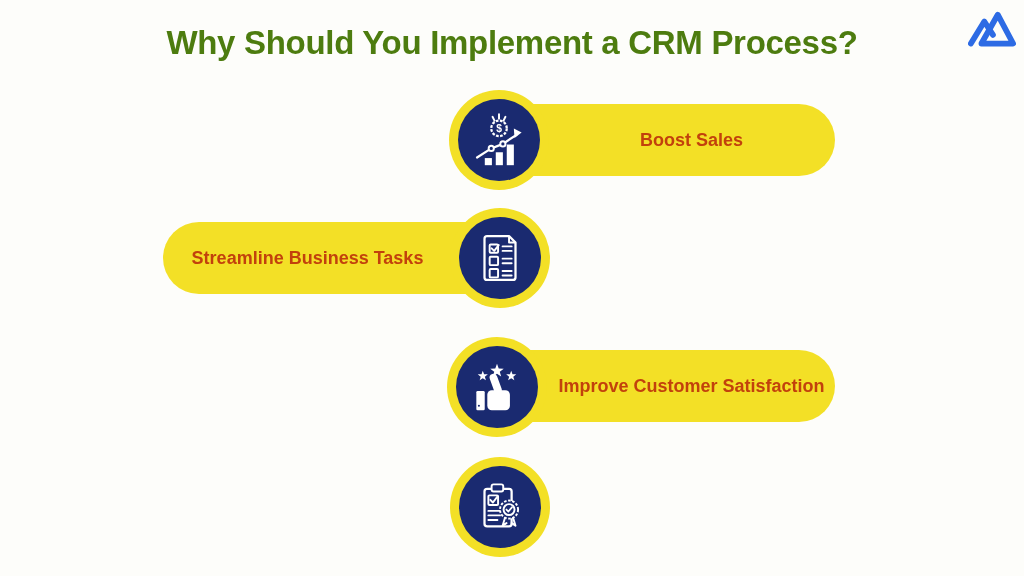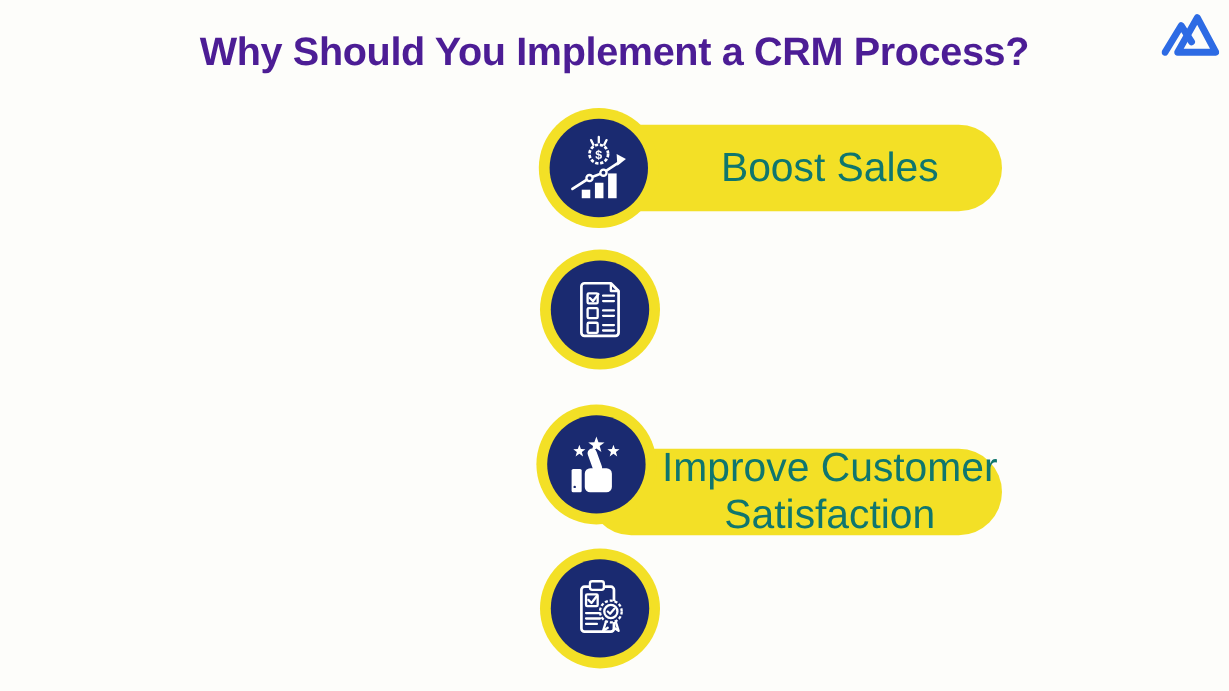--- a/index.html
+++ b/index.html
@@ -5,31 +5,31 @@
   html,body{margin:0;padding:0;}
   body{width:1024px;height:576px;overflow:hidden;}
   .stage{
     position:relative;width:1024px;height:576px;
     background:#FDFDFA;
     font-family:"Liberation Sans","DejaVu Sans",sans-serif;
   }
   .title{
     position:absolute;top:24px;left:0;right:0;
     text-align:center;font-size:33px;font-weight:bold;
-    color:#4c1d95;letter-spacing:-0.3px;
+    color:#4d7c0f;letter-spacing:-0.3px;
   }
   .logo{position:absolute;top:8px;right:8px;width:48px;height:44px;}
   .pill{
     position:absolute;height:72px;border-radius:36px;
     background:#F3E026;
     display:flex;align-items:center;justify-content:center;
     box-sizing:border-box;
   }
   .pill .label{
-    font-size:34px;font-weight:normal;color:#0f766e;
+    font-size:18px;font-weight:bold;color:#c2410c;
     text-align:center;line-height:1.14;
   }
   .pad-left{padding-left:58px;}
   .pad-right{padding-right:58px;}
   .w-272 .label{max-width:272px;}
   .w-300 .label{max-width:300px;}
   .badge{
     position:absolute;width:100px;height:100px;border-radius:50%;
     background:#F3E026;
     display:flex;align-items:center;justify-content:center;
@@ -68,35 +68,38 @@
         <polygon points="71,30 83,36.5 72,45" fill="#FFFFFF" stroke="none"></polygon>
         <circle cx="36" cy="61" r="4" fill="#1A2A70" stroke-width="3"></circle>
         <circle cx="54" cy="54" r="4" fill="#1A2A70" stroke-width="3"></circle>
         <rect x="26" y="76" width="11" height="11" fill="#FFFFFF" stroke="none"></rect>
         <rect x="43" y="67" width="11" height="20" fill="#FFFFFF" stroke="none"></rect>
         <rect x="60" y="55" width="11" height="32" fill="#FFFFFF" stroke="none"></rect>
       </svg>
     </div>
   </div>
 
+  <div class="pill pad-right w-272" style="left:163px;top:222px;width:347px;">
+    <span class="label">Streamline Business Tasks</span>
+  </div>
   <div class="badge" style="left:450px;top:208px;">
     <div class="badge-inner">
       <svg viewBox="0 0 96 96" fill="none" stroke="#FFFFFF">
         <path d="M62,14 H28 a4,4 0 0 0 -4,4 v60 a4,4 0 0 0 4,4 h40 a4,4 0 0 0 4,-4 V24 Z" stroke-width="3.5" stroke-linejoin="round"></path>
         <path d="M62,14 v10 h10" stroke-width="3" stroke-linejoin="round"></path>
         <rect x="32" y="27" width="13" height="13" rx="1.5" stroke-width="3"></rect>
         <path d="M35,33 l4,4 l7,-9" stroke-width="3" stroke-linecap="round" stroke-linejoin="round"></path>
         <rect x="32" y="46" width="13" height="13" rx="1.5" stroke-width="3"></rect>
         <rect x="32" y="65" width="13" height="13" rx="1.5" stroke-width="3"></rect>
         <path d="M52,30 h14 M52,37 h14 M52,49 h14 M52,56 h14 M52,68 h14 M52,75 h14" stroke-width="3" stroke-linecap="round"></path>
       </svg>
     </div>
   </div>
 
-  <div class="pill pad-left w-300" style="left:490px;top:350px;width:345px;margin-top:24px;">
+  <div class="pill pad-left w-300" style="left:490px;top:350px;width:345px;">
     <span class="label">Improve Customer Satisfaction</span>
   </div>
   <div class="badge" style="left:447px;top:337px;">
     <div class="badge-inner">
       <svg viewBox="0 0 96 96" fill="#FFFFFF" stroke="none">
         <path d="M0,-11 L2.65,-3.64 L10.46,-3.4 L4.28,1.39 L6.47,8.9 L0,4.5 L-6.47,8.9 L-4.28,1.39 L-10.46,-3.4 L-2.65,-3.64 Z" transform="translate(48,23)"></path>
         <path d="M0,-11 L2.65,-3.64 L10.46,-3.4 L4.28,1.39 L6.47,8.9 L0,4.5 L-6.47,8.9 L-4.28,1.39 L-10.46,-3.4 L-2.65,-3.64 Z" transform="translate(26,31) scale(0.75)"></path>
         <path d="M0,-11 L2.65,-3.64 L10.46,-3.4 L4.28,1.39 L6.47,8.9 L0,4.5 L-6.47,8.9 L-4.28,1.39 L-10.46,-3.4 L-2.65,-3.64 Z" transform="translate(70,31) scale(0.75)"></path>
         <rect x="16" y="54" width="13" height="30" rx="2"></rect>
         <circle cx="20" cy="77" r="1.6" fill="#1A2A70"></circle>

